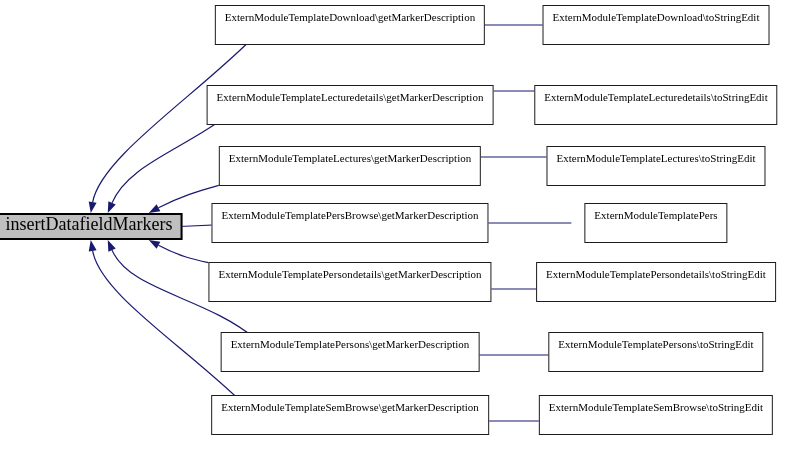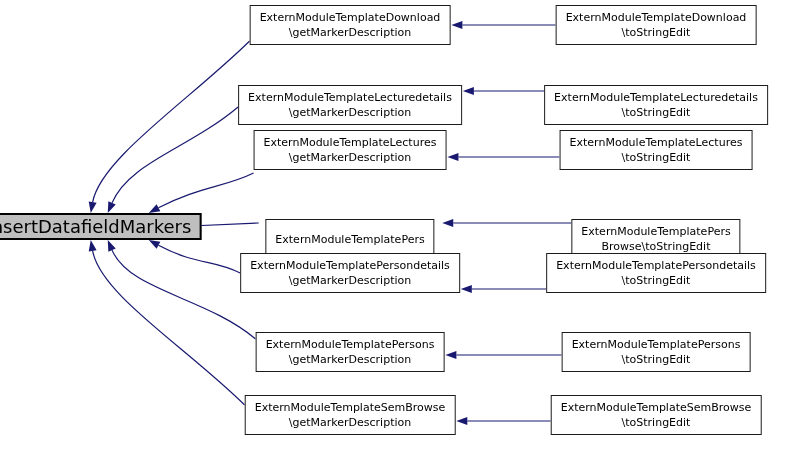--- a/index.html
+++ b/index.html
@@ -9,34 +9,35 @@
     background:var(--bg,#ffffff);
     font-family:"DejaVu Sans",sans-serif;
     overflow:hidden;
   }
   #edge-svg{position:absolute;left:0;top:0;}
   .node{
     position:absolute;
     transform:translateX(-50%);
     box-sizing:border-box;
     height:40px;
-    display:flex;flex-direction:column;justify-content:center;
+    display:flex;flex-direction:row;justify-content:flex-start;
     border:1px solid var(--node-border,#1c1c1c);
     background:var(--node-fill,#ffffff);
     color:#000;
     font-size:11px;line-height:15px;
     text-align:center;
     padding:4px 9px;
     white-space:nowrap;
     cursor:pointer;
+    font-family:Liberation Serif, serif;
   }
   .mid{left:350px;}
   .rgt{left:656px;}
-  .r0{top:5px}.r1{top:85px}.r2{top:130px}.r3{top:219px}
-  .r4{top:253px}.r5{top:332px}.r6{top:395px}
+  .r0{top:5px}.r1{top:85px}.r2{top:146px}.r3{top:203px}
+  .r4{top:262px}.r5{top:332px}.r6{top:395px}
   .root{
     left:89px;top:213px;height:27px;
     background:var(--root-fill,#bfbfbf);
     border:2px solid #000;
     padding:2px 8px;
     font-size:18px;
   }
   .row{display:contents;}
 </style>
 </head>
@@ -107,24 +108,24 @@
     </div>
     <div class="node rgt r2">
       <span>ExternModuleTemplateLectures</span>
       <span>\toStringEdit</span>
     </div>
   </div>
 
   <div class="row">
     <div class="node mid r3">
       <span>ExternModuleTemplatePers</span>
+      <span>Browse\getMarkerDescription</span>
     </div>
     <div class="node rgt r3">
       <span>ExternModuleTemplatePers</span>
-      <span>Browse\toStringEdit</span>
     </div>
   </div>
 
   <div class="row">
     <div class="node mid r4">
       <span>ExternModuleTemplatePersondetails</span>
       <span>\getMarkerDescription</span>
     </div>
     <div class="node rgt r4">
       <span>ExternModuleTemplatePersondetails</span>

